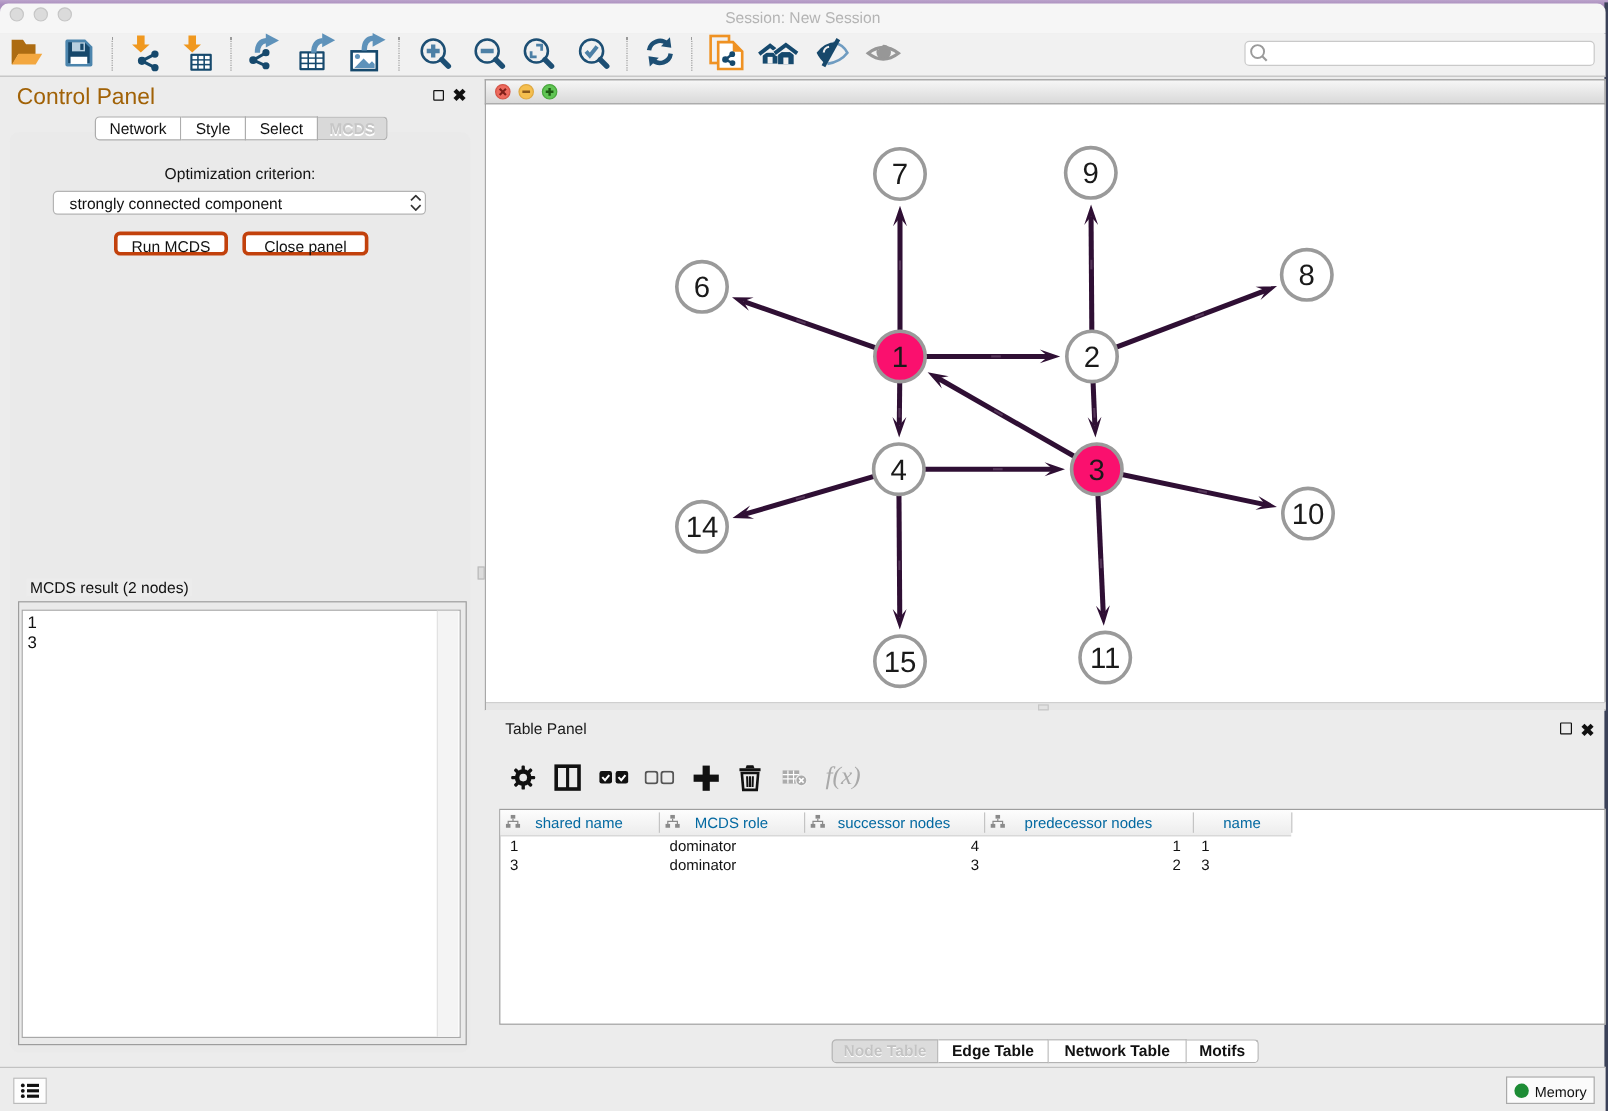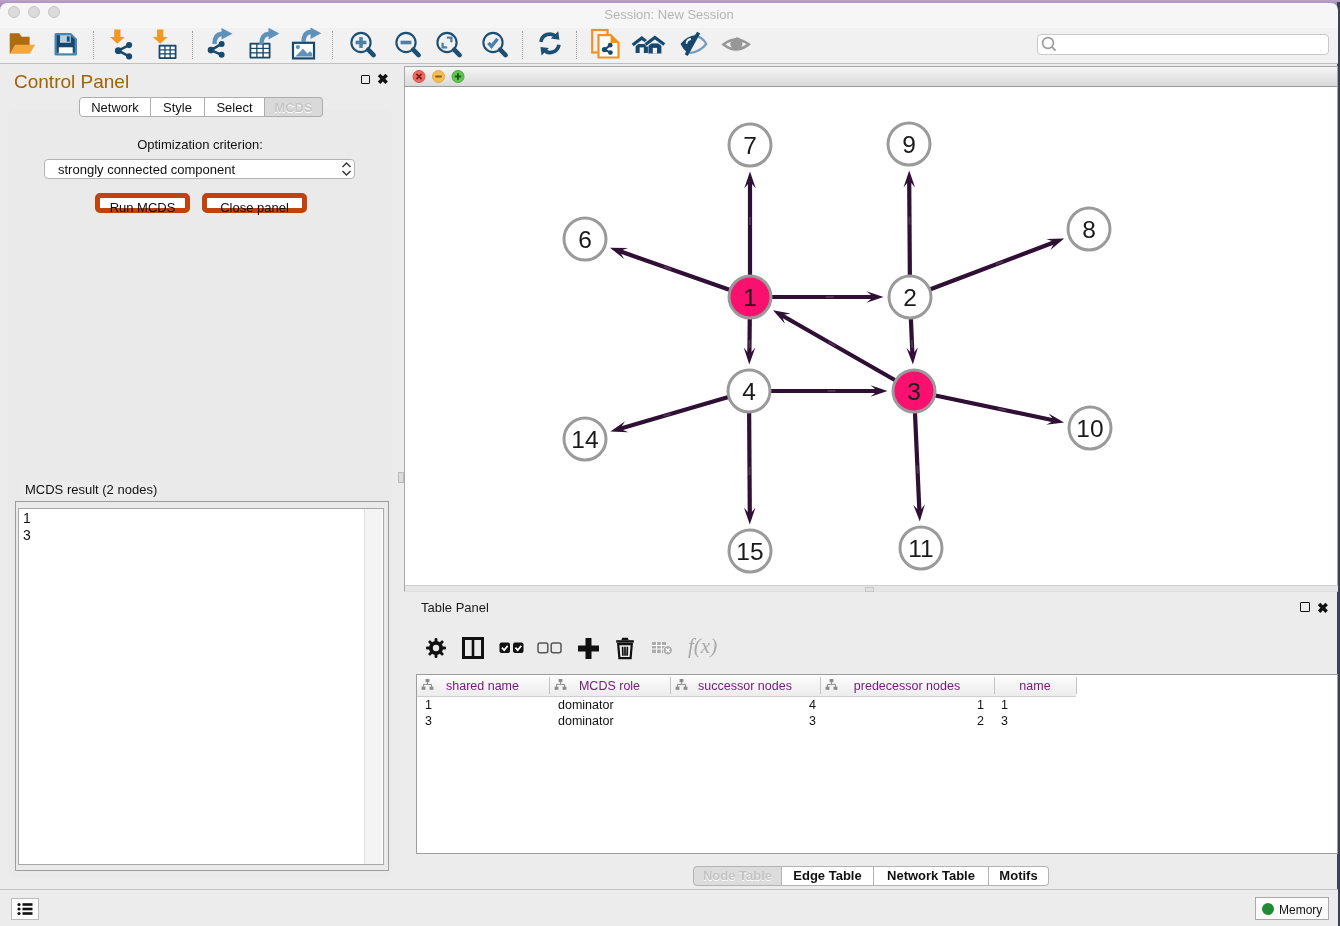--- a/index.html
+++ b/index.html
@@ -13,34 +13,34 @@
   #toolbar{left:0;top:28px;width:1338px;height:35px;background:#f1f1f1;border-bottom:1px solid #bfbfbf;}
   .tsep{top:31px;width:0px;height:28px;border-left:1px dotted #9a9a9a;}
   #search{left:1037px;top:34px;width:292px;height:21px;background:#fff;border:1px solid #c9c9c9;border-radius:4px;box-sizing:border-box;}
   
   #cp-title{left:14px;top:71px;font-size:19px;color:#a16207;}
   #cp-inner{left:8px;top:110px;width:384px;height:767px;background:#eaeaea;border-radius:8px;}
   .tabseg{position:absolute;top:97px;height:20px;box-sizing:border-box;border:1px solid #adadad;background:#fff;font-size:13px;color:#111;text-align:center;line-height:19px;}
   #opt-label{left:0px;top:137px;width:400px;text-align:center;font-size:13px;color:#111;}
   #dropdown{left:44px;top:159px;width:311px;height:20px;background:#fff;border:1px solid #b4b4b4;border-radius:4px;box-sizing:border-box;}
   #dd-text{left:58px;top:162px;font-size:13px;color:#111;}
-  .btn{position:absolute;background:#fff;border:5px solid #c2410c;border-radius:5px;font-size:13px;color:#111;text-align:center;box-sizing:border-box;}
+  .btn{position:absolute;background:#fff;border:3px solid #c2410c;border-radius:5px;font-size:13px;color:#111;text-align:center;box-sizing:border-box;}
   #groupbox{left:15px;top:501px;width:372px;height:368px;border:1px solid #9d9d9d;}
   #gb-white{left:18px;top:508px;width:366px;height:357px;background:#fff;border:1px solid #a8a8a8;box-sizing:border-box;}
   #grouplabel{left:22px;top:482px;background:#ececec;padding:0 3px;font-size:13px;color:#111;}
   
   #netwin{left:404px;top:66px;width:934px;height:526px;background:#fff;border:1px solid #a8a8a8;border-bottom:1px solid #e0e0e0;box-sizing:border-box;}
   #nettitle{left:404px;top:66px;width:934px;height:21px;background:linear-gradient(#f6f6f6,#d9d9d9);border:1px solid #a8a8a8;border-bottom:1px solid #9a9a9a;box-sizing:border-box;}
   #nettext{left:404px;top:69px;width:934px;text-align:center;font-size:13px;font-weight:bold;color:#222;}
   
   #tp-title{left:421px;top:600px;font-size:13px;color:#1a1a1a;}
   #tablebox{left:416px;top:674px;width:922px;height:180px;background:#fff;border:1px solid #9d9d9d;box-sizing:border-box;}
   #thead{left:417px;top:675px;width:659px;height:21px;background:linear-gradient(#fdfdfd,#ececec);border-bottom:1px solid #cfcfcf;}
   .hsep{position:absolute;top:677px;width:1px;height:17px;background:#c4c4c4;}
-  .htext{position:absolute;top:679px;font-size:12.5px;color:#701a75;text-align:center;}
+  .htext{position:absolute;top:679px;font-size:12.5px;color:#0369a1;text-align:center;}
   .cell{position:absolute;font-size:12.5px;color:#111;}
   .btab{position:absolute;top:866px;height:20px;box-sizing:border-box;border:1px solid #b3b3b3;background:#fff;font-size:13px;font-weight:bold;color:#111;text-align:center;line-height:18px;}
   #statusbar{left:0;top:889px;width:1338px;height:37px;background:#ececec;border-top:1px solid #c2c2c2;}
   #listbtn{left:11px;top:898px;width:28px;height:22px;background:#fdfdfd;border:1px solid #bbb;box-sizing:border-box;}
   #membtn{left:1255px;top:897px;width:74px;height:23px;background:#fbfbfb;border:1px solid #a9a9a9;box-sizing:border-box;}
   .floatsq{position:absolute;width:9px;height:9px;border:1.5px solid #111;border-radius:1px;box-sizing:border-box;}
   .closex{position:absolute;font-size:14px;font-weight:bold;color:#111;}
 </style>
 </head>
 <body>

